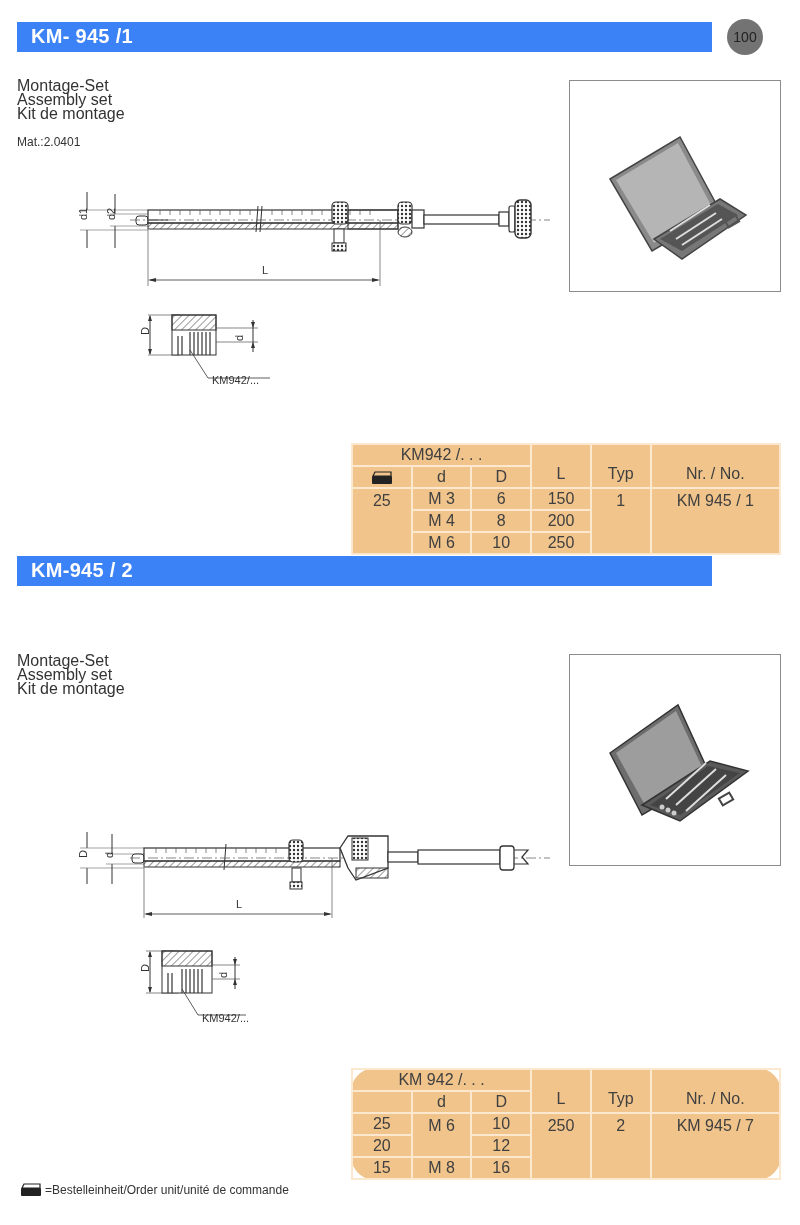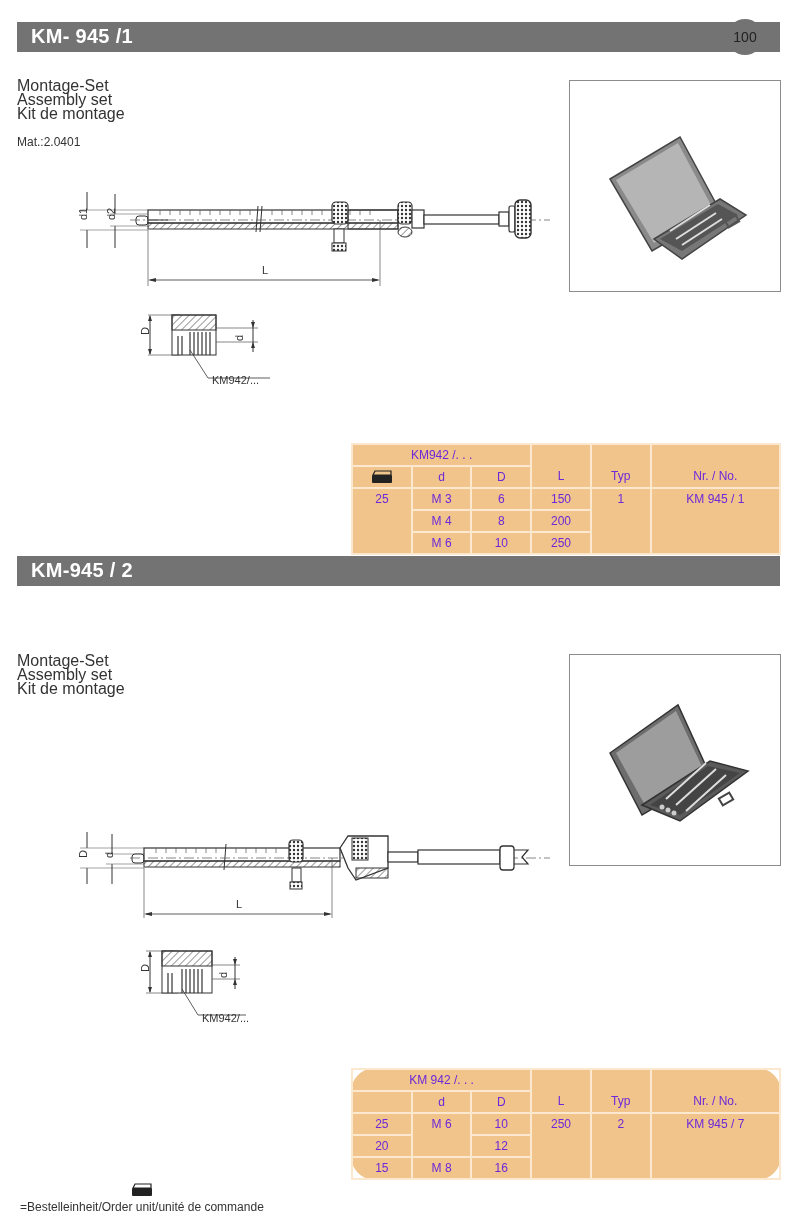--- a/index.html
+++ b/index.html
@@ -1,21 +1,21 @@
 <!DOCTYPE html>
 <html><head>
 <meta charset="utf-8">
 <style>
   * { box-sizing: border-box; margin: 0; padding: 0; }
   html, body { width: 800px; height: 1225px; background: #ffffff; overflow: hidden; }
   body { position: relative; font-family: "Liberation Sans", sans-serif; color: #222; }
 
   .section-header {
-    position: absolute; left: 17px; width: 763px; height: 30px;
-    background: #737373; color: #fff;
+    position: absolute; left: 17px; width: 695px; height: 30px;
+    background: #3b82f6; color: #fff;
   }
   .section-header .title {
     position: absolute; left: 14px; top: 3px; font-size: 20px; font-weight: bold; letter-spacing: 0.3px;
   }
   .page-badge {
     position: absolute; left: 727px; top: 19px; width: 36px; height: 36px; border-radius: 50%;
     background: #737373; color: #222; font-size: 14px; display: flex; align-items: center; justify-content: center;
   }
   .desc {
     position: absolute; left: 17px; font-size: 16px; line-height: 14px; color: #333;
@@ -24,30 +24,30 @@
   .mat { position: absolute; left: 17px; font-size: 12px; color: #333; }
 
   .photo-box {
     position: absolute; left: 569px; width: 212px; height: 212px; border: 1px solid #8c8c8c; background: #fff;
   }
   .photo-box svg { position: absolute; left: 0; top: 0; }
 
   .drawing { position: absolute; }
 
   table.spec {
-    position: absolute; border-collapse: collapse; background: #f0c48b; font-size: 12px; color: #6d28d9;
+    position: absolute; border-collapse: collapse; background: #f0c48b; font-size: 16px; color: #404040;
   }
   table.spec td {
     border: 2px solid #fbe8cf; text-align: center; height: 22px; padding: 0; vertical-align: middle;
   }
   table.spec td.top { vertical-align: top; padding-top: 3px; }
   .unit-icon { display: inline-block; vertical-align: middle; }
 
   .footer-note {
-    position: absolute; left: 20px; top: 1183px; font-size: 12px; color: #333; display: flex; align-items: center; gap: 3px; flex-direction: column;
+    position: absolute; left: 20px; top: 1183px; font-size: 12px; color: #333; display: flex; align-items: center; gap: 3px;
   }
 </style>
 </head>
 <body>
 
 <div class="section-header" style="top:22px;">
   <span class="title">KM- 945 /1</span>
 </div>
 <div class="page-badge">100</div>
 

